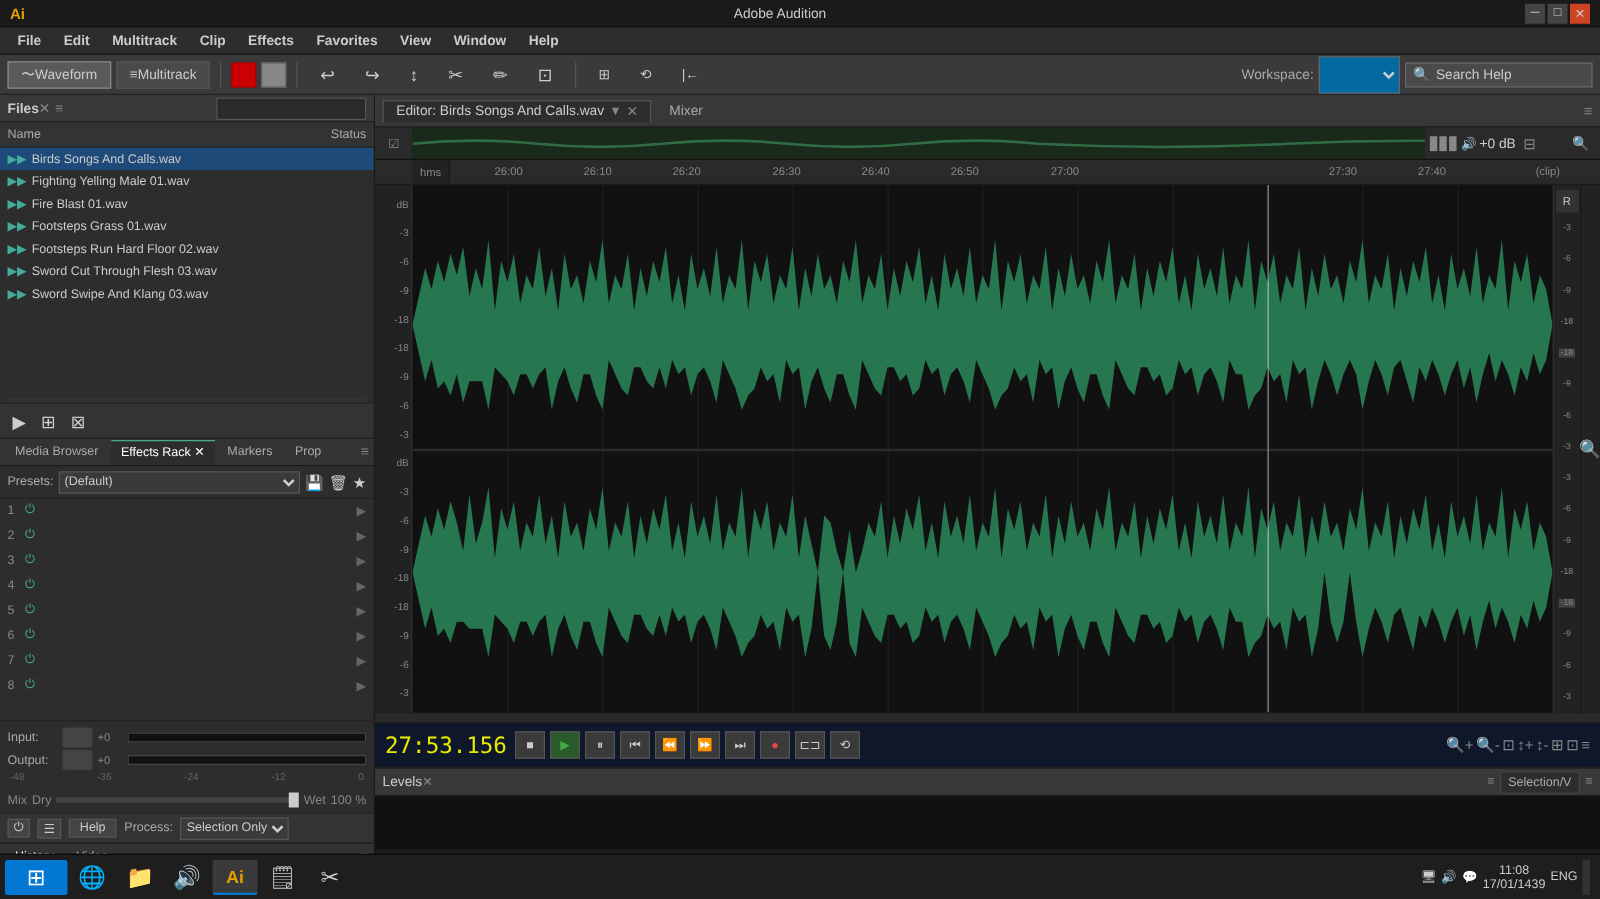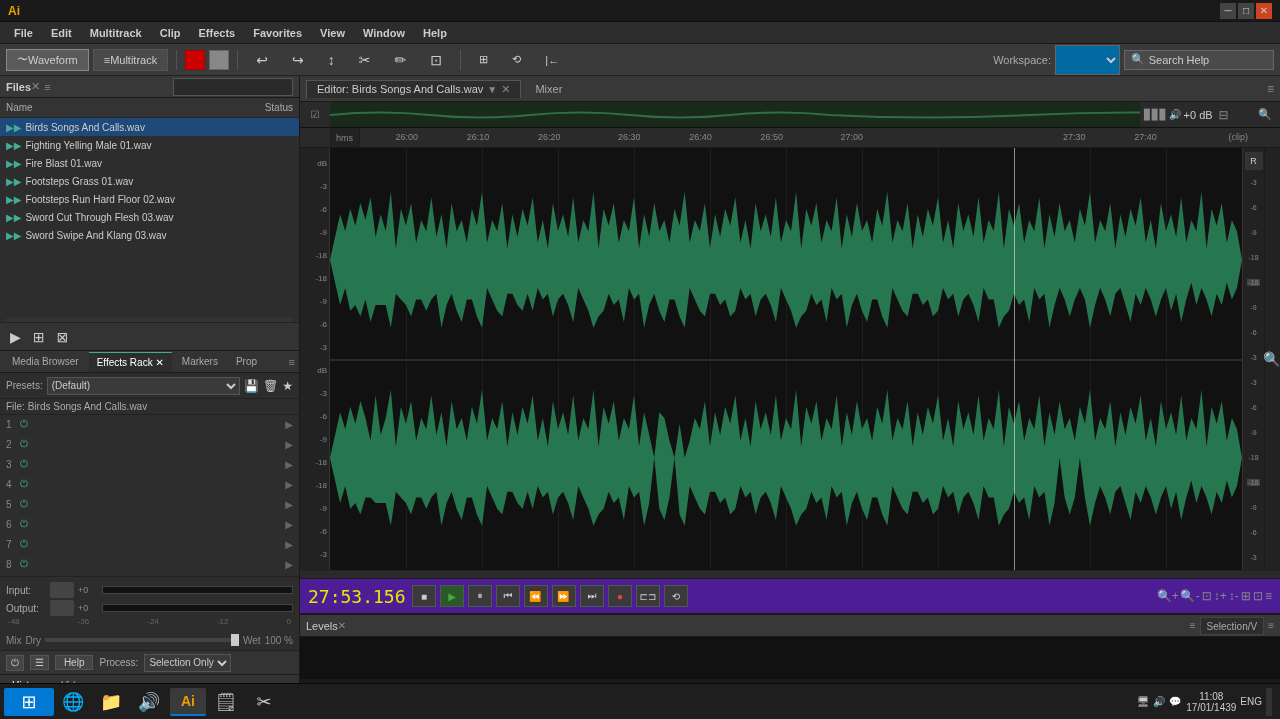--- a/index.html
+++ b/index.html
@@ -620,20 +620,21 @@
       font-size: 10px;
       text-align: center;
       min-width: 50px;
     }
   </style>
 </head>
 <body>
 
 <div id="title-bar">
   <span class="app-icon">Ai</span>
+  <span class="title">Adobe Audition</span>
   <div class="window-controls">
     <span>─</span>
     <span>□</span>
     <span style="background:#c42;">✕</span>
   </div>
 </div>
 
 <div id="menu-bar">
   <span class="menu-item">File</span>
   <span class="menu-item">Edit</span>
@@ -746,21 +747,20 @@
       </div>
       <div class="presets-row">
         <span class="presets-label">Presets:</span>
         <select class="presets-select">
           <option>(Default)</option>
         </select>
         <button class="presets-btn">💾</button>
         <button class="presets-btn">🗑</button>
         <button class="presets-btn">★</button>
       </div>
-      <div class="file-label-row">File: Birds Songs And Calls.wav</div>
       <div class="effects-list">
         <div class="effect-row">
           <span class="effect-num">1</span>
           <span class="effect-power">⏻</span>
           <span class="effect-name"></span>
           <span class="effect-arrow">▶</span>
         </div>
         <div class="effect-row">
           <span class="effect-num">2</span>
           <span class="effect-power">⏻</span>
@@ -1077,21 +1077,21 @@
         </div>
       </div>
 
       <div style="width:16px;background:#222;display:flex;flex-direction:column;align-items:center;justify-content:center;border-left:1px solid #1a1a1a;">
         <span style="color:#888;font-size:14px;cursor:pointer;writing-mode:vertical-rl;">🔍</span>
       </div>
     </div>
 
     <div style="height:8px;background:#2a2a2a;border-top:1px solid #222;"></div>
 
-    <div id="transport" style="height:36px;background:#4c1d95;display:flex;align-items:center;padding:0 8px;gap:4px;border-top:1px solid #1a1a1a;border-bottom:1px solid #1a1a1a;">
+    <div id="transport" style="height:36px;background:#0f172a;display:flex;align-items:center;padding:0 8px;gap:4px;border-top:1px solid #1a1a1a;border-bottom:1px solid #1a1a1a;">
       <span class="time-display">27:53.156</span>
 
       <button class="transport-btn">■</button>
       <button class="transport-btn" style="background:#2a5a2a;color:#4a4;">▶</button>
       <button class="transport-btn">⏸</button>
       <button class="transport-btn">⏮</button>
       <button class="transport-btn">⏪</button>
       <button class="transport-btn">⏩</button>
       <button class="transport-btn">⏭</button>
       <button class="transport-btn record">●</button>

